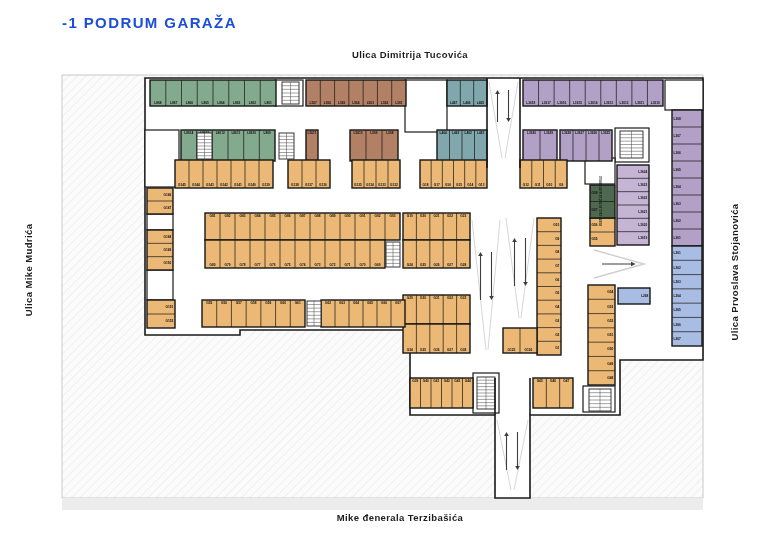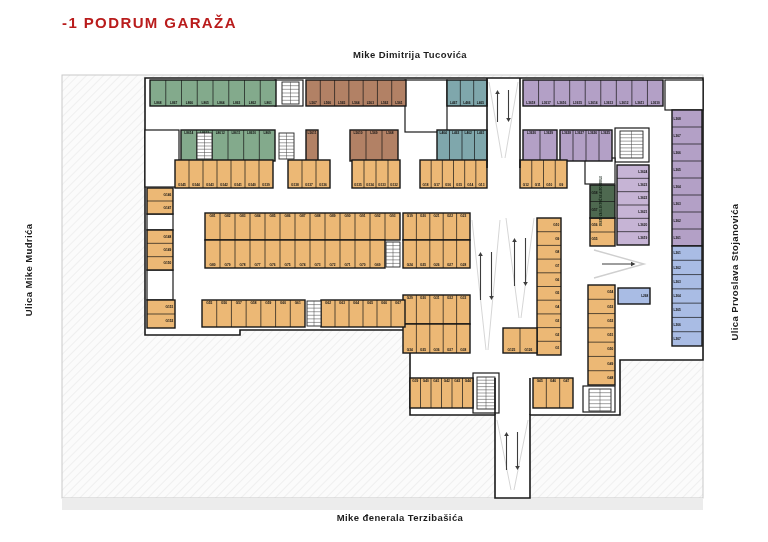--- a/index.html
+++ b/index.html
@@ -1,34 +1,34 @@
 <!DOCTYPE html>
 <html><head>
 <meta charset="utf-8">
 <style>
   html,body{margin:0;padding:0;background:#fff;}
   .page{position:relative;width:768px;height:542px;background:#ffffff;overflow:hidden;
         font-family:"Liberation Sans",sans-serif;}
   .plan-title{position:absolute;left:62px;top:14px;font-size:15px;font-weight:700;
-        letter-spacing:1.4px;color:#b91c1c;white-space:nowrap;}
+        letter-spacing:1.4px;color:#1d4ed8;white-space:nowrap;}
   .street{position:absolute;font-size:9.5px;font-weight:700;color:#1c1c1c;
         letter-spacing:.4px;white-space:nowrap;}
   .street.top{left:410px;top:49px;transform:translateX(-50%);}
   .street.bottom{left:400px;top:512px;transform:translateX(-50%);}
   .street.left{left:28px;top:270px;transform:translate(-50%,-50%) rotate(-90deg);}
   .street.right{left:734px;top:272px;transform:translate(-50%,-50%) rotate(-90deg);}
   svg#plan{position:absolute;left:0;top:0;}
   svg text{font-family:"Liberation Sans",sans-serif;}
 </style>
 </head>
 <body>
 
 <div class="page">
   <div class="plan-title">-1 PODRUM GARAŽA</div>
-  <div class="street top">Mike Dimitrija Tucovića</div>
+  <div class="street top">Ulica Dimitrija Tucovića</div>
   <div class="street bottom">Mike đenerala Terzibašića</div>
   <div class="street left">Ulica Mike Mudrića</div>
   <div class="street right">Ulica Prvoslava Stojanovića</div>
   <svg id="plan" width="768" height="542" viewBox="0 0 768 542">
       <defs>
         <pattern id="hatch" width="6" height="6" patternUnits="userSpaceOnUse" patternTransform="rotate(45)">
           <rect width="6" height="6" fill="#fbfbfb"></rect>
           <line x1="0" y1="0" x2="0" y2="6" stroke="#e3e3e3" stroke-width="1"></line>
         </pattern>
       </defs>

